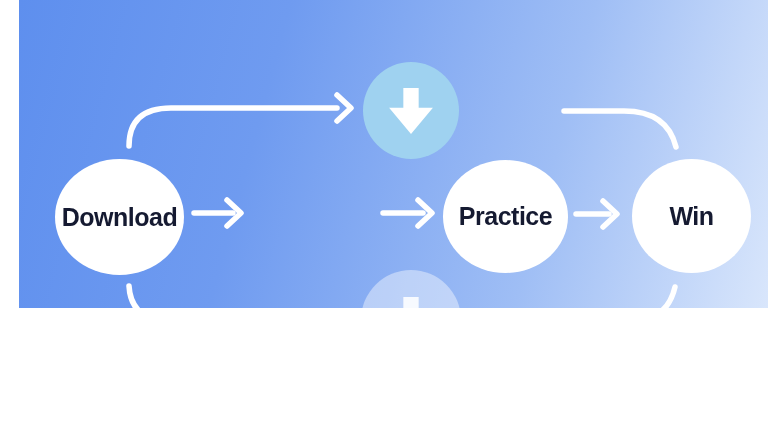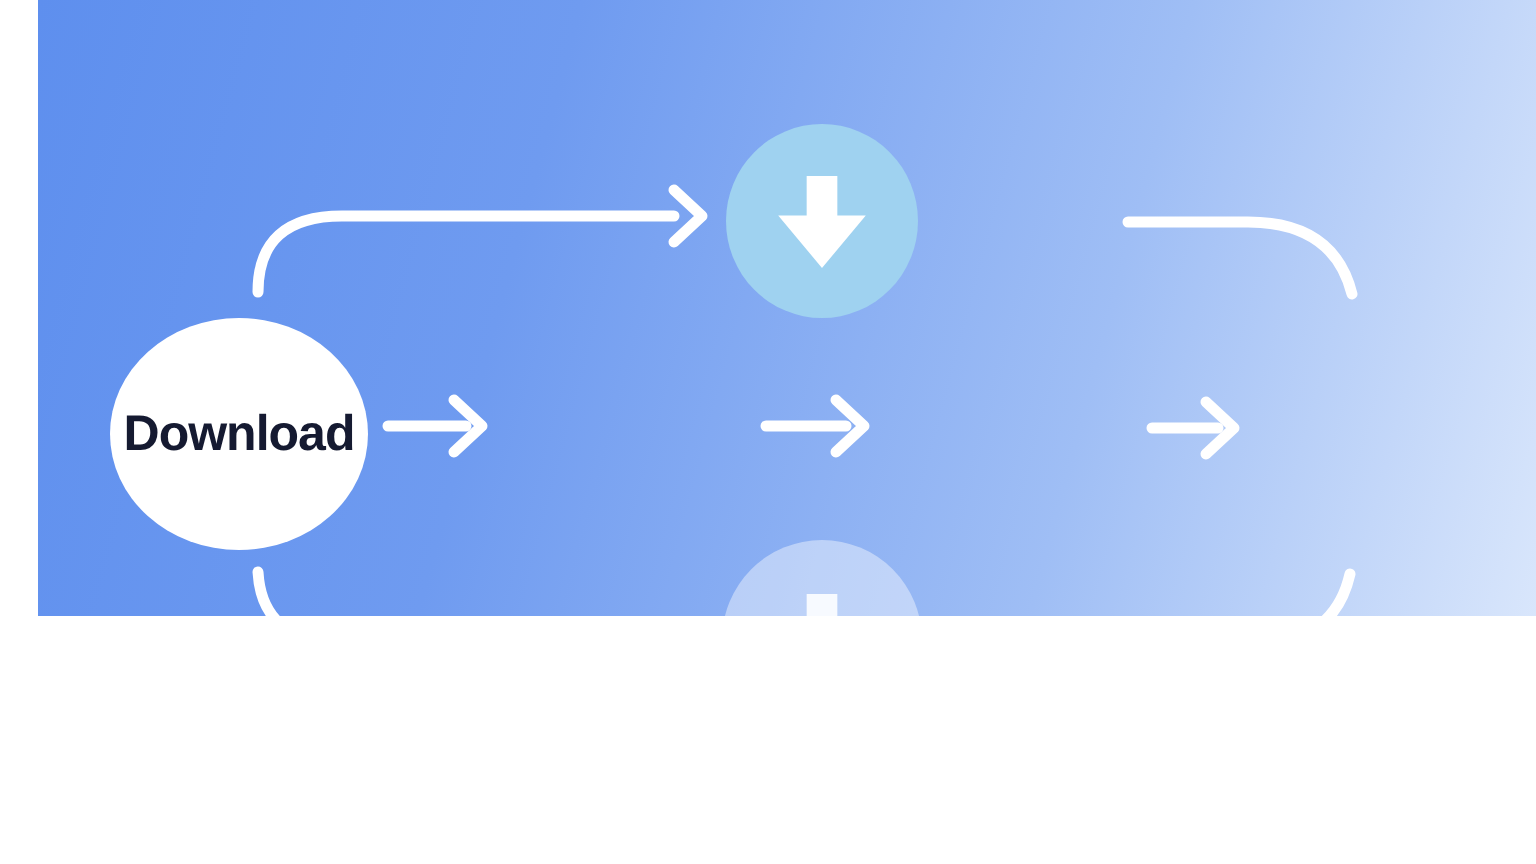--- a/index.html
+++ b/index.html
@@ -102,15 +102,21 @@
     <svg class="down-arrow" width="44" height="46" viewBox="0 0 40 42" xmlns="http://www.w3.org/2000/svg" aria-hidden="true">
       <polygon points="13,0 27,0 27,18 40,18 20,42 0,18 13,18"></polygon>
     </svg>
   </div>
 
   <div class="node node-download">
     <span class="node-label">Download</span>
   </div>
 
 
+  <div class="node node-practice">
+    <span class="node-label">Practice</span>
+  </div>
 
+  <div class="node node-win">
+    <span class="node-label">Win</span>
+  </div>
 
 </div>
 
 </body></html>

